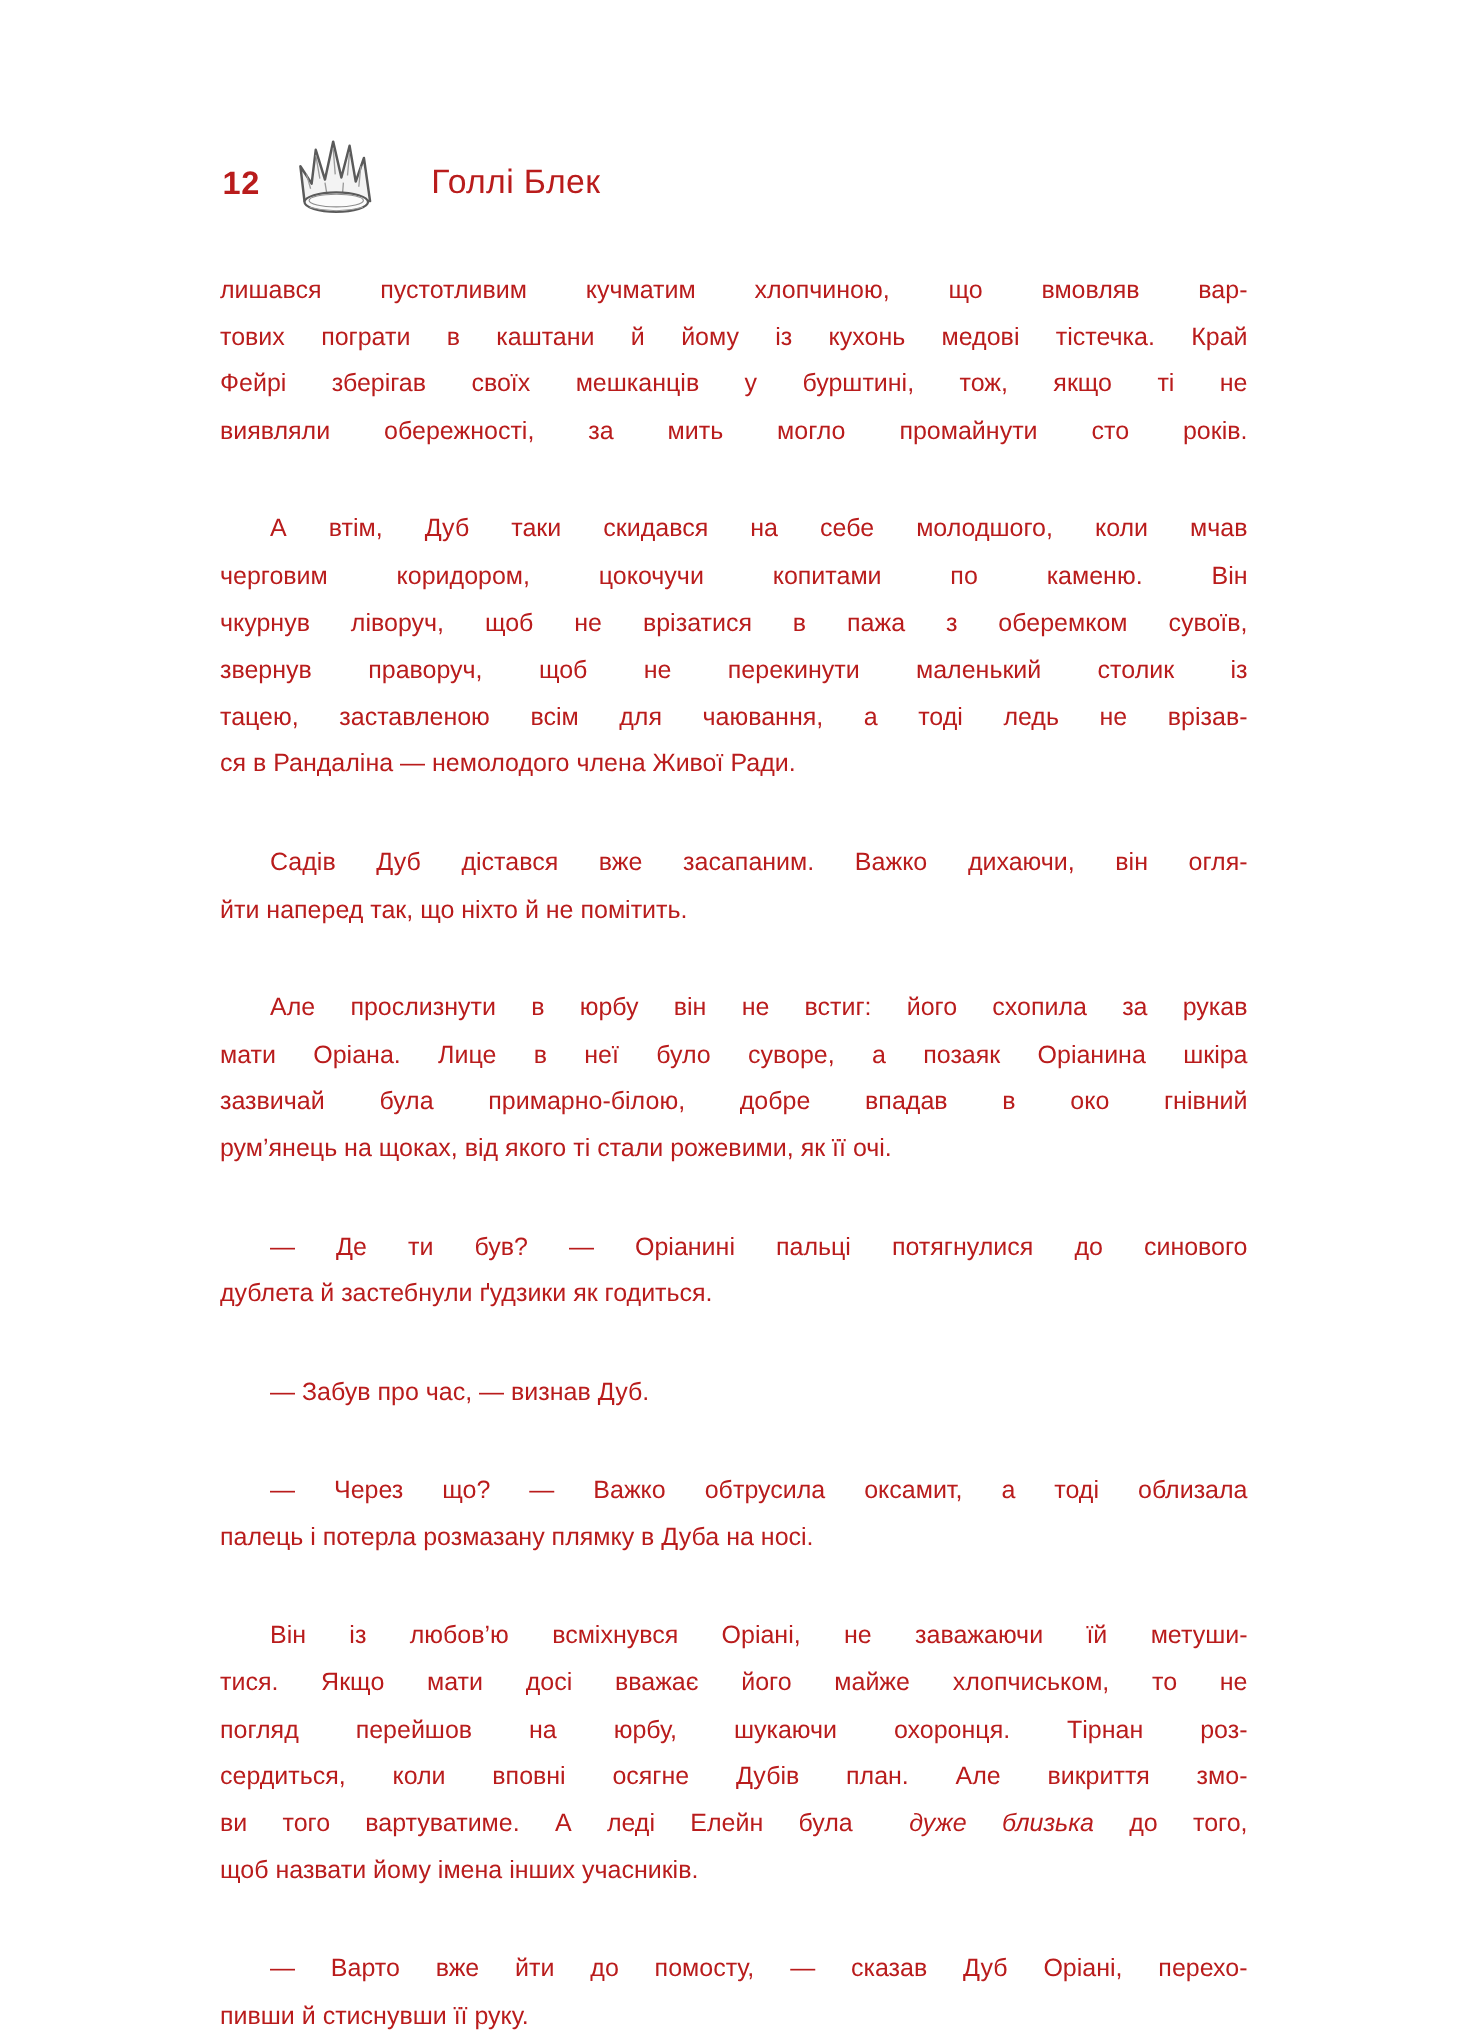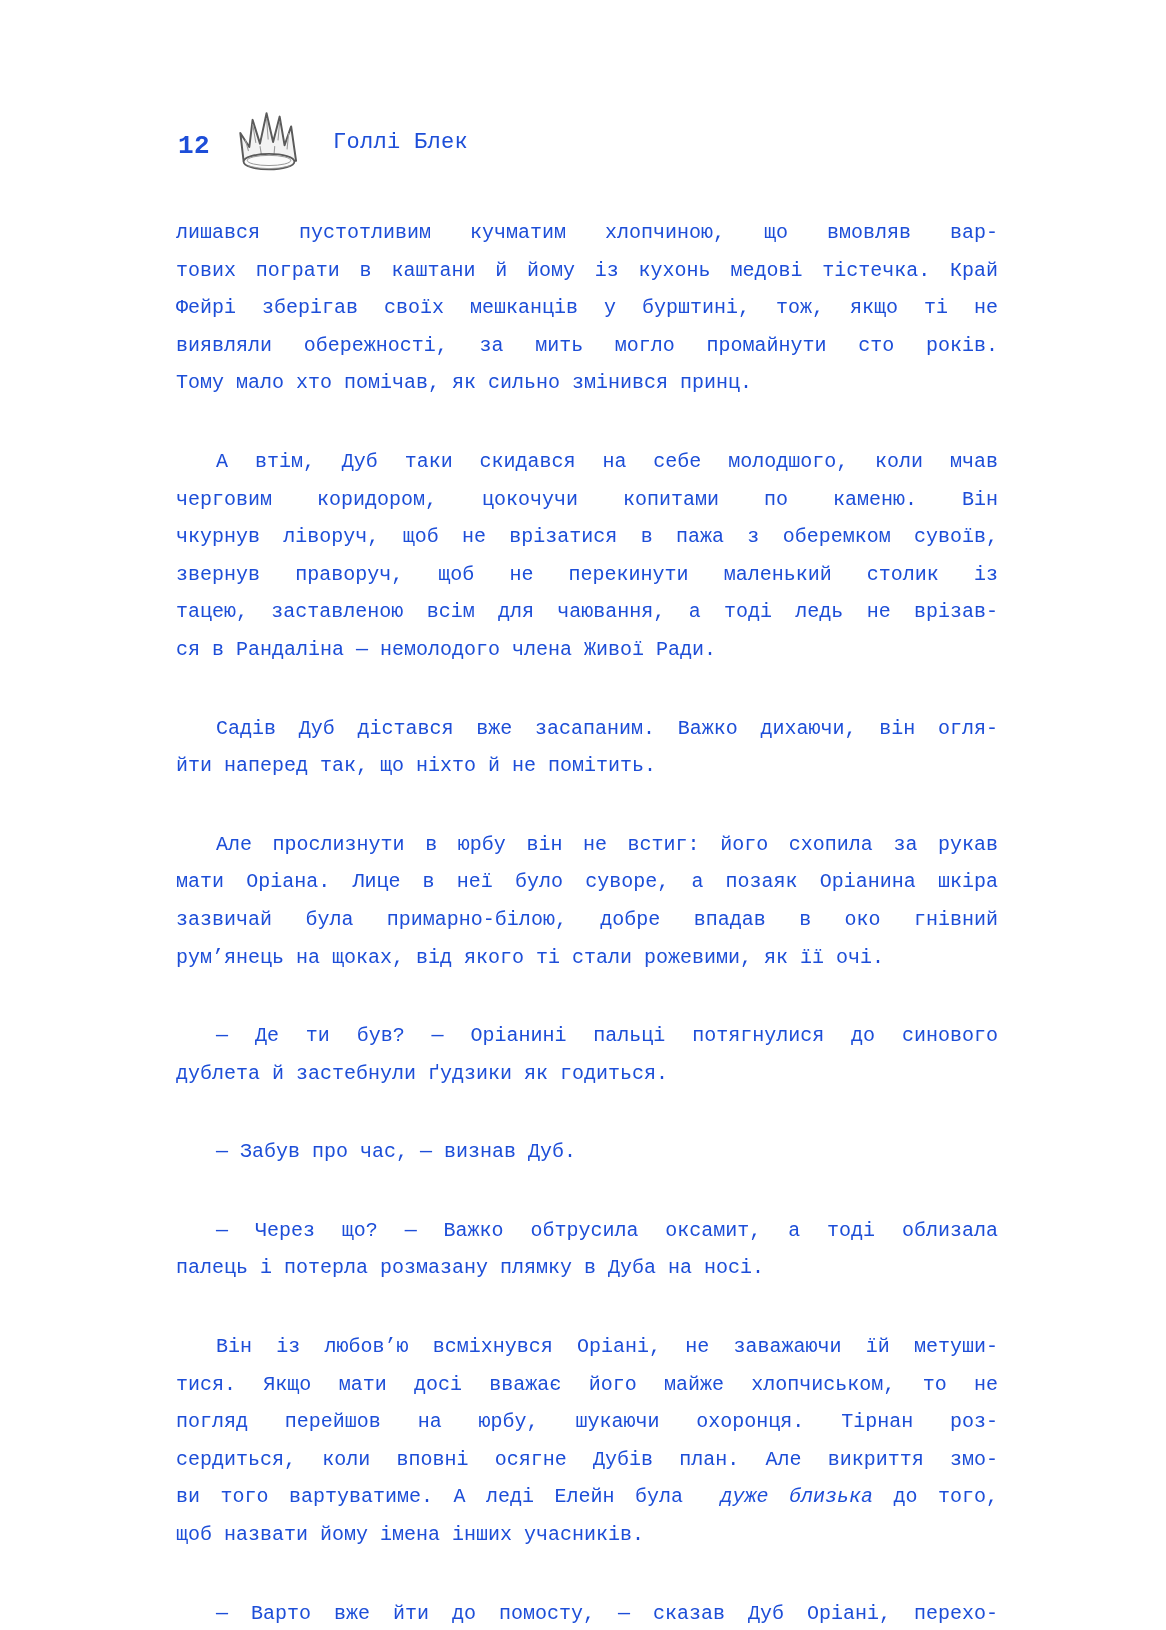--- a/index.html
+++ b/index.html
@@ -5,22 +5,22 @@
   html, body {
     margin: 0;
     padding: 0;
     background: #ffffff;
   }
   .page {
     position: relative;
     width: 1166px;
     height: 1630px;
     background: #ffffff;
-    font-family: Liberation Mono, monospace;
-    color: #1d4ed8;
+    font-family: Liberation Sans, sans-serif;
+    color: #b91c1c;
     overflow: hidden;
   }
   .header {
     position: absolute;
     left: 0; top: 0; width: 100%; height: 200px;
   }
   .page-num {
     position: absolute;
     left: 178px;
     top: 131px;
@@ -30,23 +30,23 @@
   }
   .crown {
     position: absolute;
     left: 228px;
     top: 110px;
     width: 82px;
     height: 64px;
   }
   .author {
     position: absolute;
-    left: 333px;
+    left: 345px;
     top: 130px;
-    font-size: 22px;
+    font-size: 27px;
     letter-spacing: 0.3px;
   }
   .content {
     position: absolute;
     left: 176px;
     top: 214px;
     width: 822px;
     font-size: 20px;
     line-height: 37.6px;
   }
@@ -83,21 +83,20 @@
 
     <span class="author">Голлі Блек</span>
   </div>
 
   <main class="content" id="content">
       <div class="para">
         <div class="line"><span>лишався пустотливим кучматим хлопчиною, що вмовляв вар-</span></div>
         <div class="line"><span>тових пограти в каштани й йому із кухонь медові тістечка. Край</span></div>
         <div class="line"><span>Фейрі зберігав своїх мешканців у бурштині, тож, якщо ті не</span></div>
         <div class="line"><span>виявляли обережності, за мить могло промайнути сто років.</span></div>
-        <div class="line last"><span>Тому мало хто помічав, як сильно змінився принц.</span></div>
       </div>
       <div class="para indent">
         <div class="line"><span>А втім, Дуб таки скидався на себе молодшого, коли мчав</span></div>
         <div class="line"><span>черговим коридором, цокочучи копитами по каменю. Він</span></div>
         <div class="line"><span>чкурнув ліворуч, щоб не врізатися в пажа з оберемком сувоїв,</span></div>
         <div class="line"><span>звернув праворуч, щоб не перекинути маленький столик із</span></div>
         <div class="line"><span>тацею, заставленою всім для чаювання, а тоді ледь не врізав-</span></div>
         <div class="line last"><span>ся в Рандаліна — немолодого члена Живої Ради.</span></div>
       </div>
       <div class="para indent">

